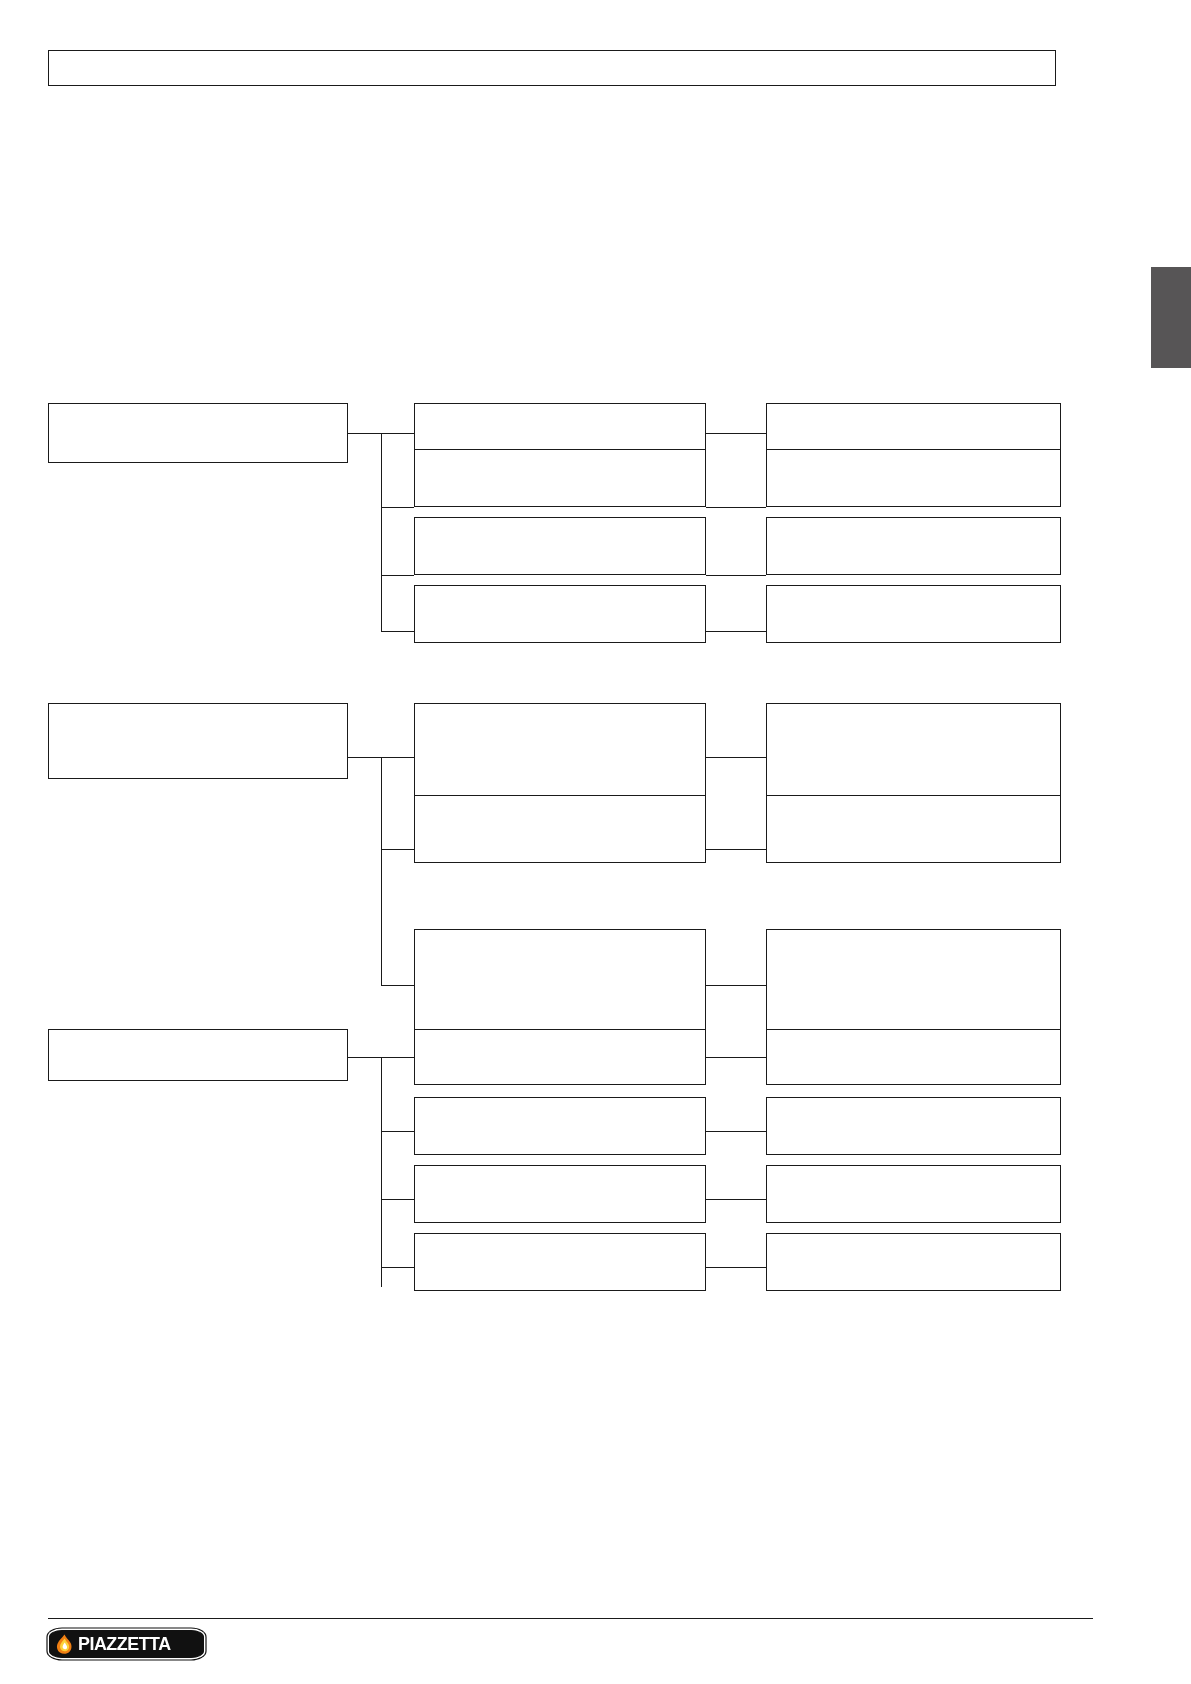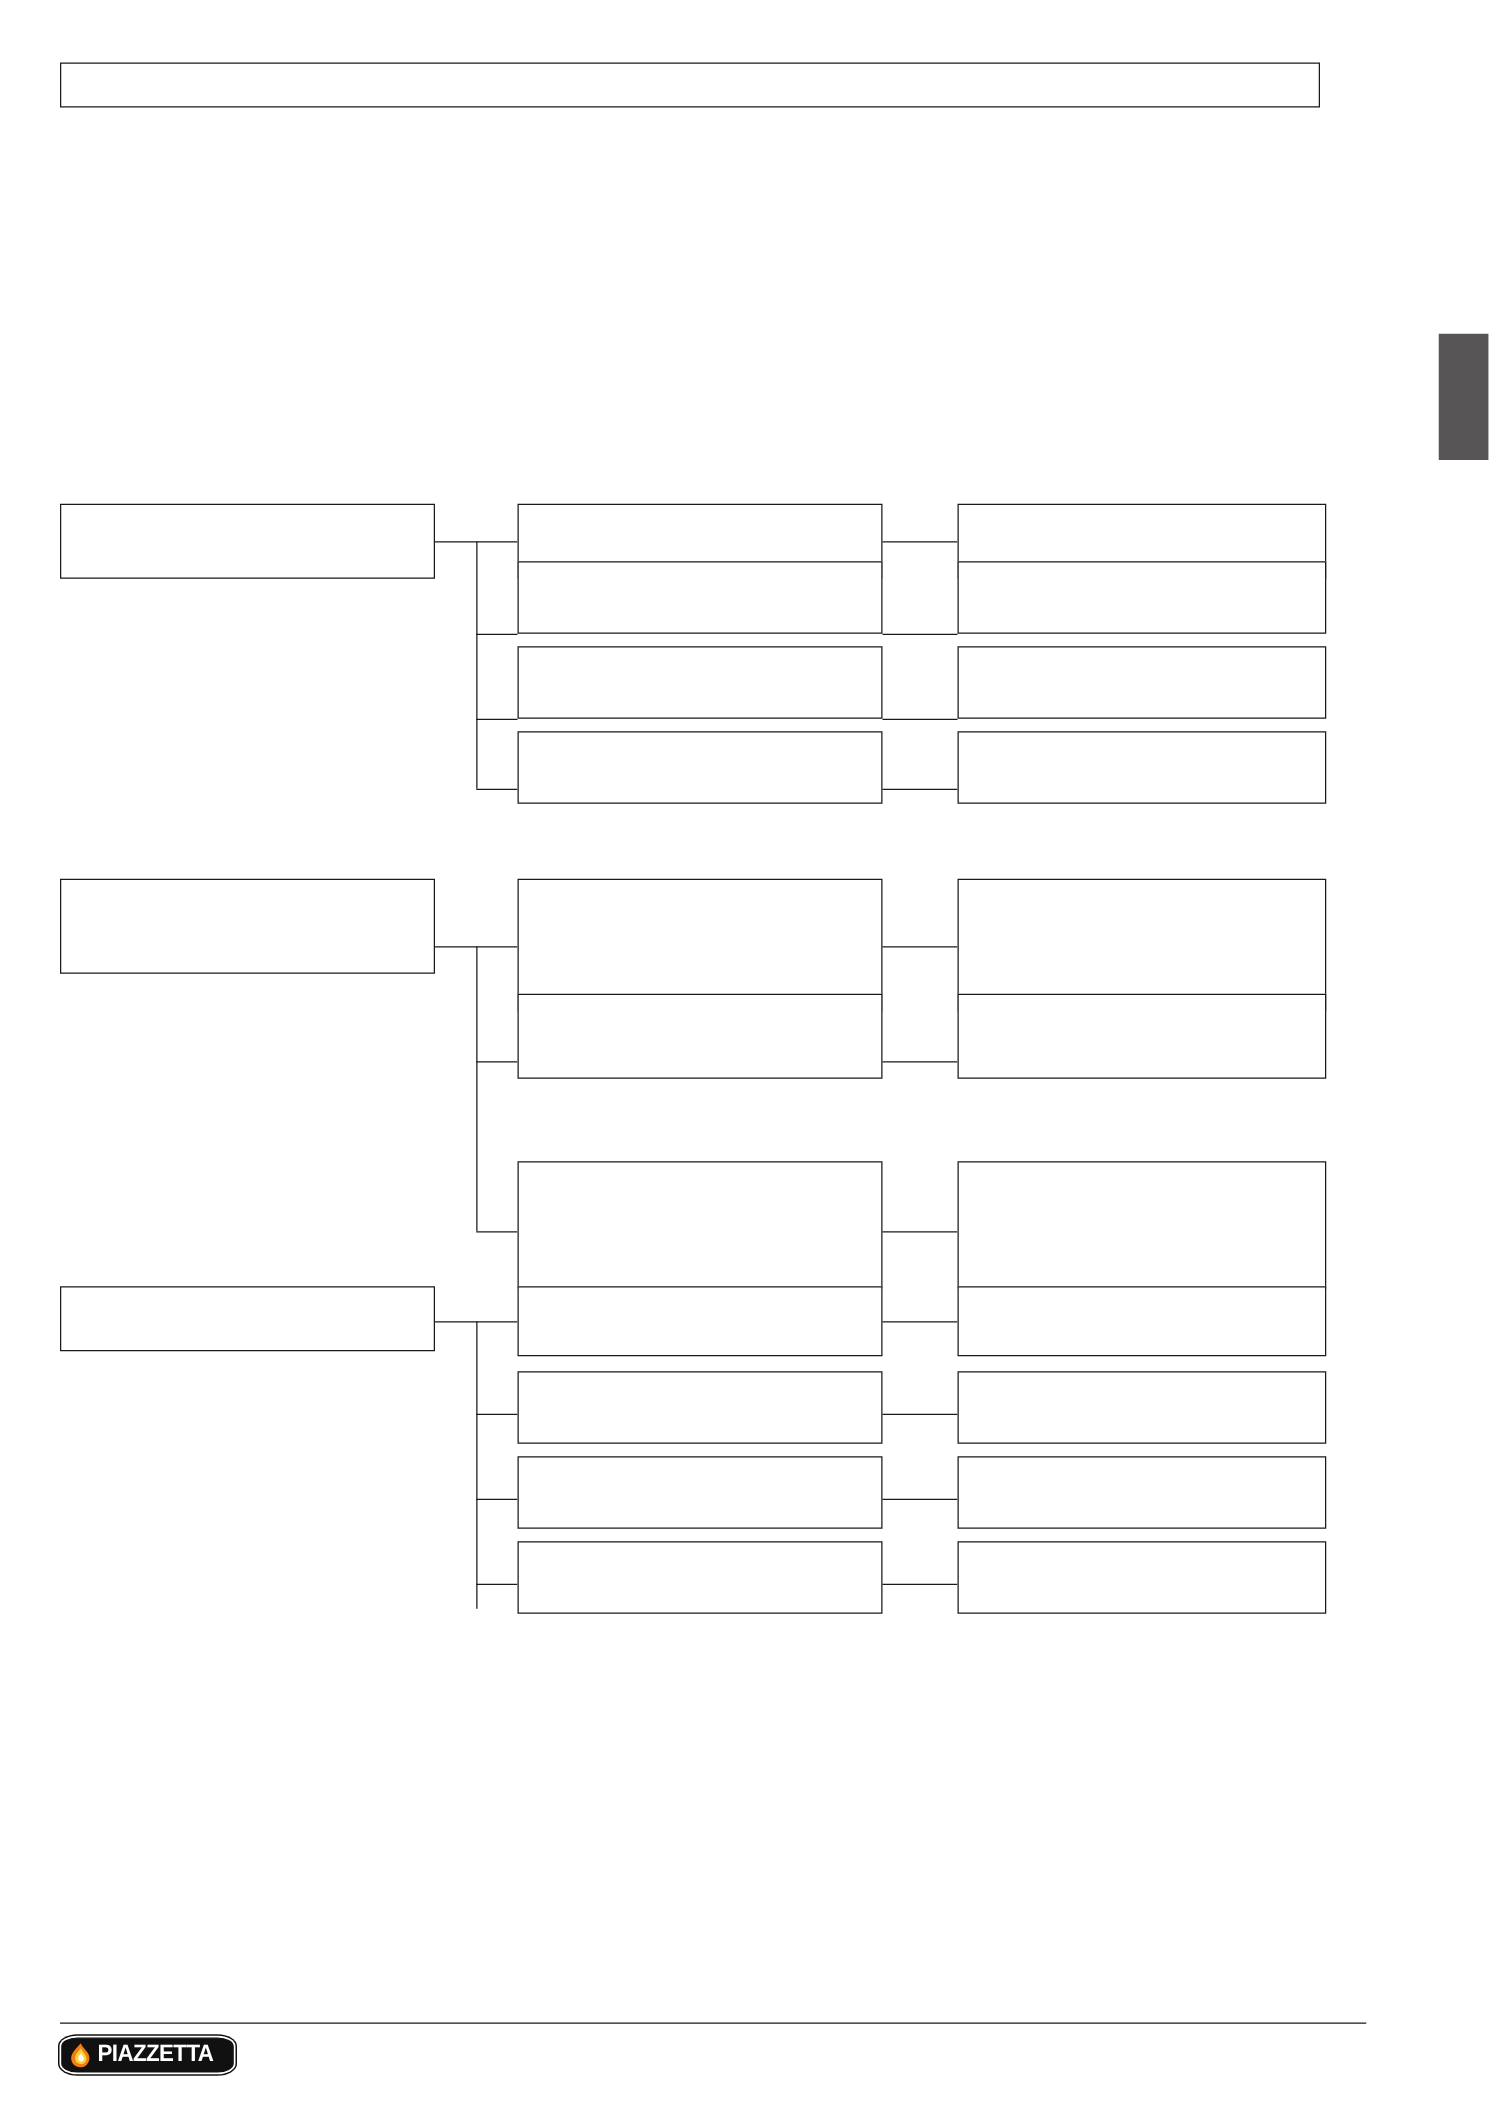--- a/index.html
+++ b/index.html
@@ -111,21 +111,21 @@
     display: flex;
     align-items: center;
   }
   .logo-plate {
     position: relative;
     display: flex;
     align-items: center;
     height: 26px;
     background: #111111;
     border-radius: 13px / 7px;
-    padding: 0 9px 0 5px;
+    padding: 0 26px 0 5px;
     border: 1.6px solid #111111;
     box-shadow: 0 0 0 1.4px #ffffff, 0 0 0 2.6px #111111;
   }
   .logo-flame {
     width: 19px;
     height: 21px;
     margin-right: 4px;
     flex: 0 0 auto;
   }
   .logo-word {

